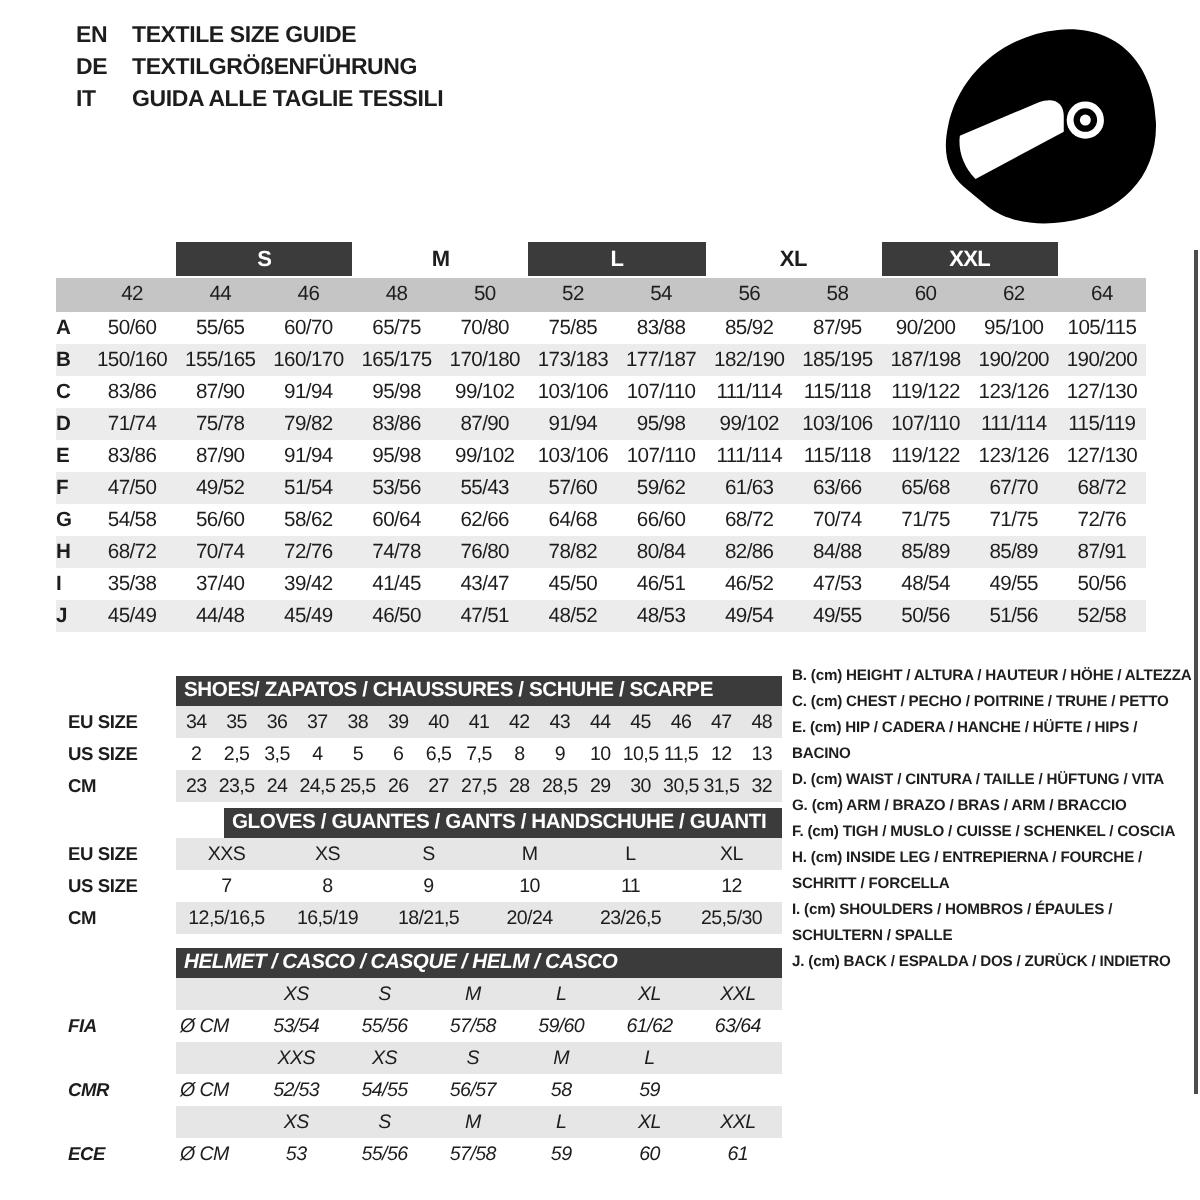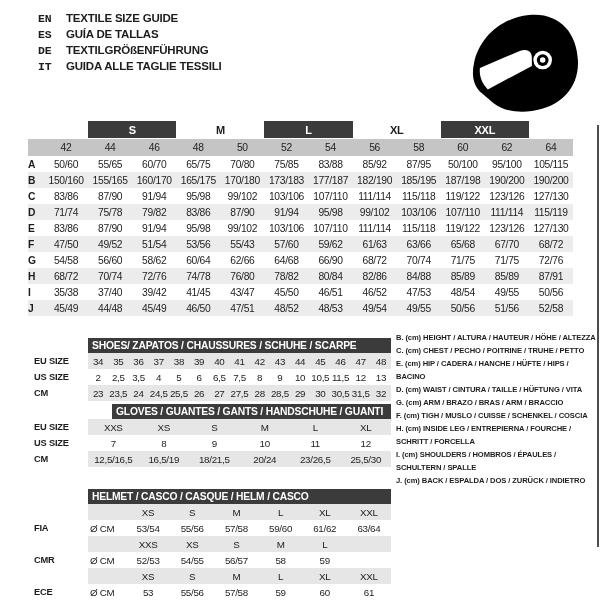--- a/index.html
+++ b/index.html
@@ -7,21 +7,21 @@
     width:600px;height:600px;position:relative;overflow:hidden;
     background:#ffffff;color:#1d1d1d;
     font-family:"Liberation Sans", sans-serif;
     -webkit-font-smoothing:antialiased;
   }
   .cell{display:flex;align-items:center;justify-content:center;white-space:nowrap;overflow:visible;}
 
   
   .langs{position:absolute;left:38px;top:10px;}
   .lang-row{display:flex;height:16px;align-items:center;font-weight:bold;font-size:11.5px;letter-spacing:-0.2px;}
-  .lang-code{width:28px;justify-content:flex-start;font-family:Liberation Mono, monospace;}
+  .lang-code{width:28px;justify-content:flex-start;}
   .lang-title{justify-content:flex-start;}
 
   
   .helmet{position:absolute;left:466px;top:12px;width:120px;height:100px;}
 
   
   .main-table{
     position:absolute;left:28px;top:121px;width:545px;
     display:grid;grid-template-columns:16px repeat(12,1fr);
     grid-template-rows:18px 17px repeat(10,16px);
@@ -31,21 +31,21 @@
   .band.dark{background:var(--dark);color:#fff;}
   .num{background:var(--gray-row);}
   .stripe{background:var(--stripe);}
   .row-label{justify-content:flex-start;font-weight:bold;}
 
   
   .sub-tables{position:absolute;left:34px;top:338px;width:357px;}
   .sub-table{display:grid;grid-auto-rows:16px;font-size:9.8px;letter-spacing:-0.3px;}
   .shoes{grid-template-columns:54px repeat(15,1fr);grid-template-rows:15px;}
   .gloves{grid-template-columns:54px repeat(6,1fr);grid-template-rows:15px;margin-top:3px;}
-  .helmet-table{grid-template-columns:54px 38px repeat(6,1fr);grid-template-rows:15px;margin-top:22px;}
+  .helmet-table{grid-template-columns:54px 38px repeat(6,1fr);grid-template-rows:15px;margin-top:7px;font-style:italic;}
   .bar{background:var(--dark);color:#fff;font-weight:bold;display:flex;align-items:center;
        justify-content:flex-start;padding-left:4px;font-size:10.3px;letter-spacing:-0.2px;}
   .corner{background:transparent;}
   .side-label{justify-content:flex-start;font-weight:bold;font-size:9.3px;letter-spacing:-0.2px;}
   .shaded{background:var(--shade);}
   .unit{justify-content:flex-start;padding-left:2px;}
 
   
   .legend{position:absolute;left:396px;top:331px;width:203px;
     font-size:7.6px;font-weight:bold;line-height:13px;letter-spacing:-0.1px;}
@@ -56,24 +56,20 @@
 </style>
 </head>
 <body>
 
 <div class="page">
 
   <div class="langs" id="langs">
       <div class="lang-row">
         <div class="cell lang-code">EN</div>
         <div class="cell lang-title">TEXTILE SIZE GUIDE</div>
-      </div>
-      <div class="lang-row">
-        <div class="cell lang-code">ES</div>
-        <div class="cell lang-title">GUÍA DE TALLAS</div>
       </div>
       <div class="lang-row">
         <div class="cell lang-code">DE</div>
         <div class="cell lang-title">TEXTILGRÖßENFÜHRUNG</div>
       </div>
       <div class="lang-row">
         <div class="cell lang-code">IT</div>
         <div class="cell lang-title">GUIDA ALLE TAGLIE TESSILI</div>
       </div>
     </div>
@@ -113,21 +109,21 @@
       <div class="cell row-label">A</div>
       <div class="cell val">50/60</div>
       <div class="cell val">55/65</div>
       <div class="cell val">60/70</div>
       <div class="cell val">65/75</div>
       <div class="cell val">70/80</div>
       <div class="cell val">75/85</div>
       <div class="cell val">83/88</div>
       <div class="cell val">85/92</div>
       <div class="cell val">87/95</div>
-      <div class="cell val">50/100</div>
+      <div class="cell val">90/200</div>
       <div class="cell val">95/100</div>
       <div class="cell val">105/115</div>
       <div class="cell row-label stripe">B</div>
       <div class="cell val stripe">150/160</div>
       <div class="cell val stripe">155/165</div>
       <div class="cell val stripe">160/170</div>
       <div class="cell val stripe">165/175</div>
       <div class="cell val stripe">170/180</div>
       <div class="cell val stripe">173/183</div>
       <div class="cell val stripe">177/187</div>
@@ -188,21 +184,21 @@
       <div class="cell val stripe">65/68</div>
       <div class="cell val stripe">67/70</div>
       <div class="cell val stripe">68/72</div>
       <div class="cell row-label">G</div>
       <div class="cell val">54/58</div>
       <div class="cell val">56/60</div>
       <div class="cell val">58/62</div>
       <div class="cell val">60/64</div>
       <div class="cell val">62/66</div>
       <div class="cell val">64/68</div>
-      <div class="cell val">66/90</div>
+      <div class="cell val">66/60</div>
       <div class="cell val">68/72</div>
       <div class="cell val">70/74</div>
       <div class="cell val">71/75</div>
       <div class="cell val">71/75</div>
       <div class="cell val">72/76</div>
       <div class="cell row-label stripe">H</div>
       <div class="cell val stripe">68/72</div>
       <div class="cell val stripe">70/74</div>
       <div class="cell val stripe">72/76</div>
       <div class="cell val stripe">74/78</div>

